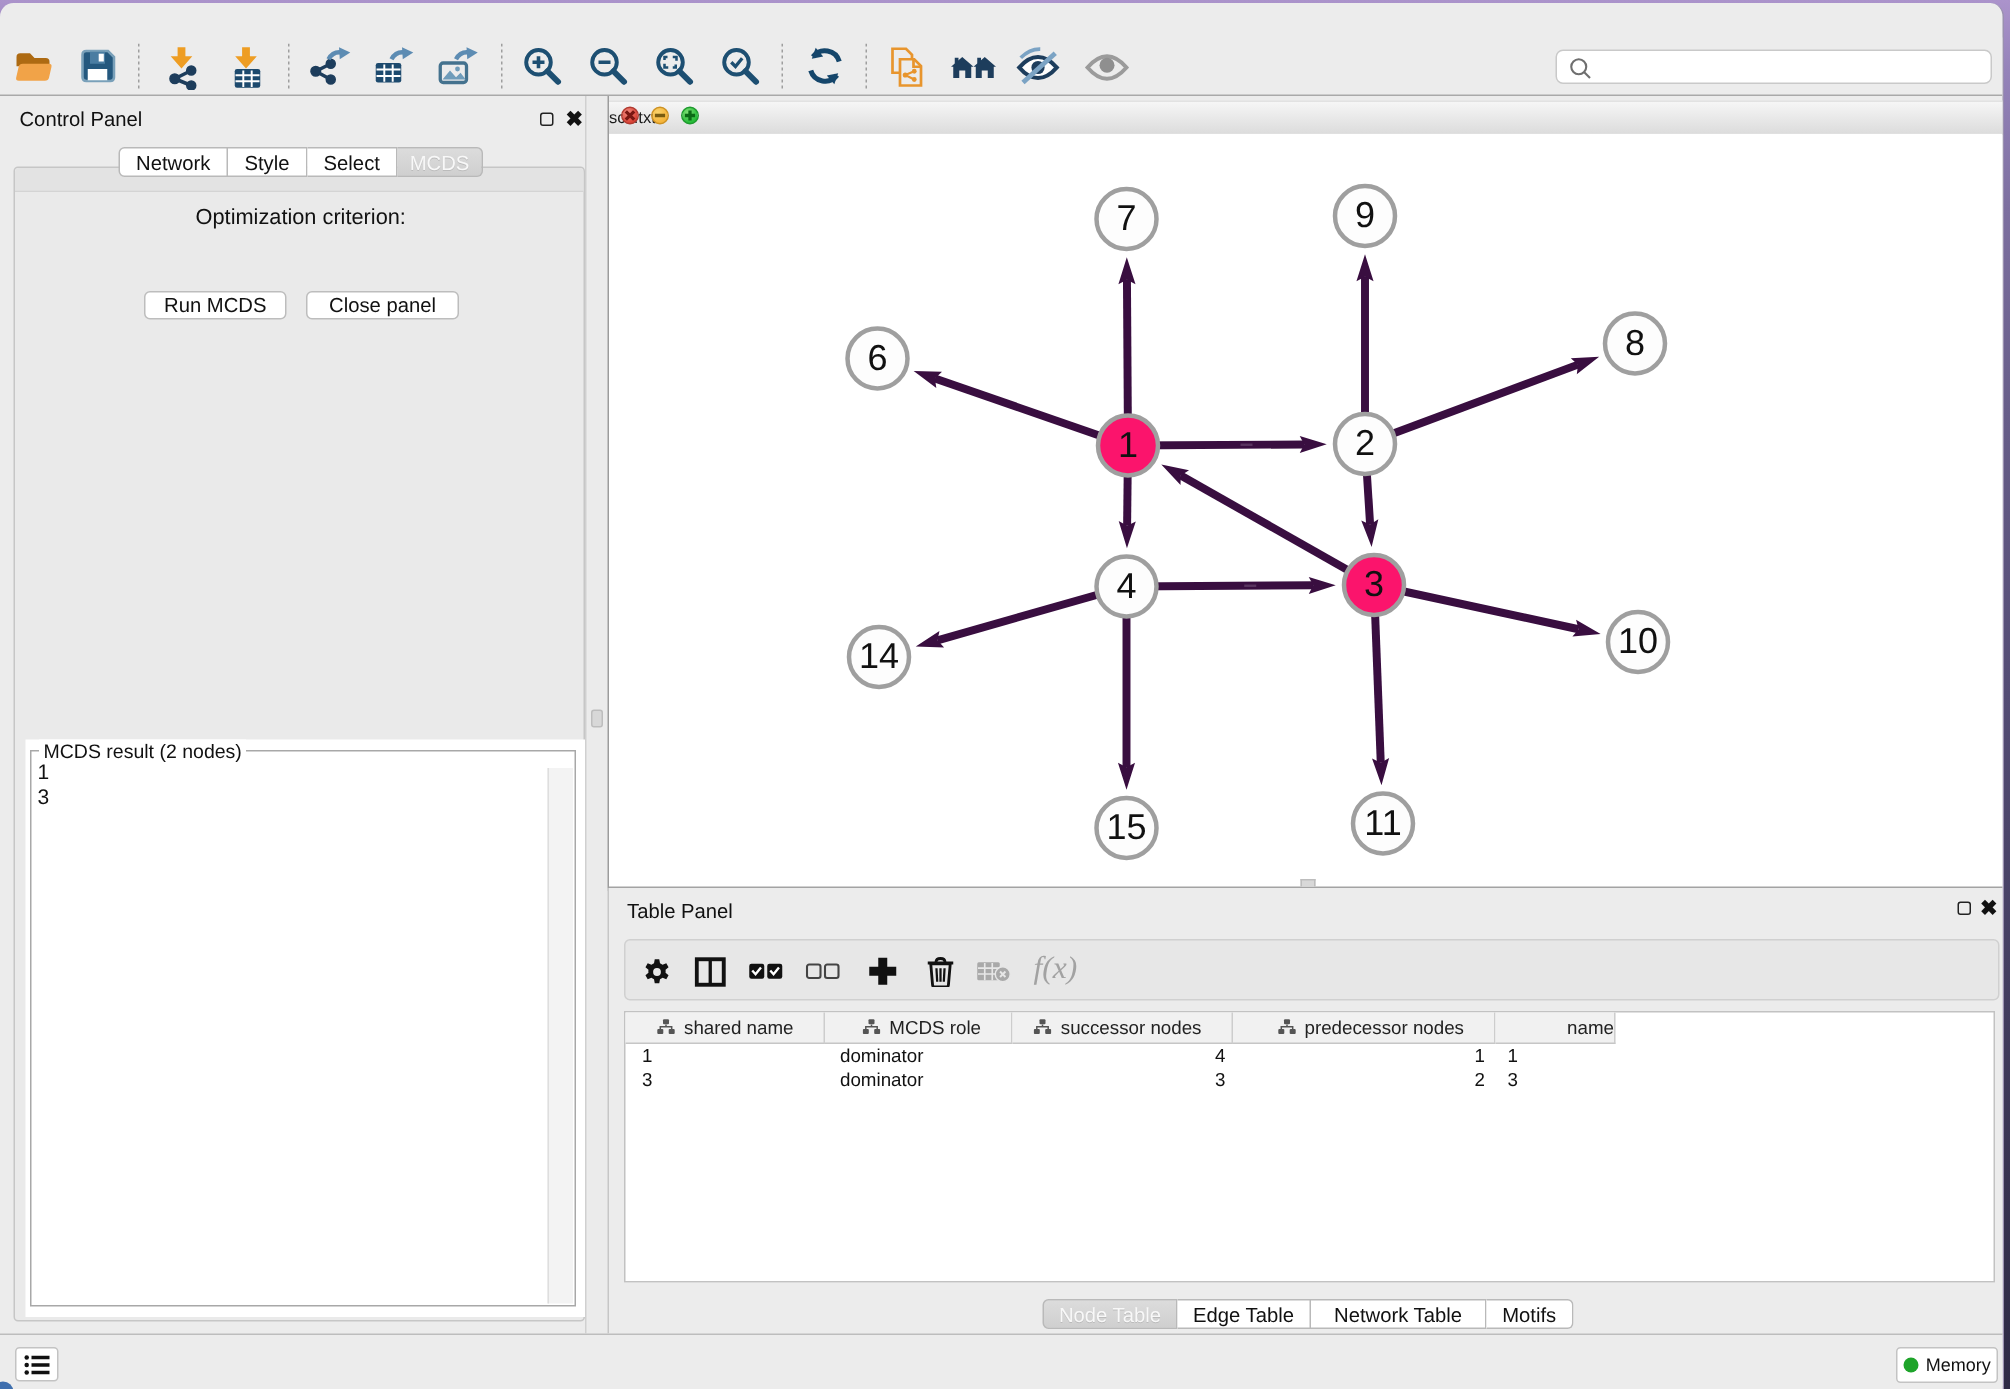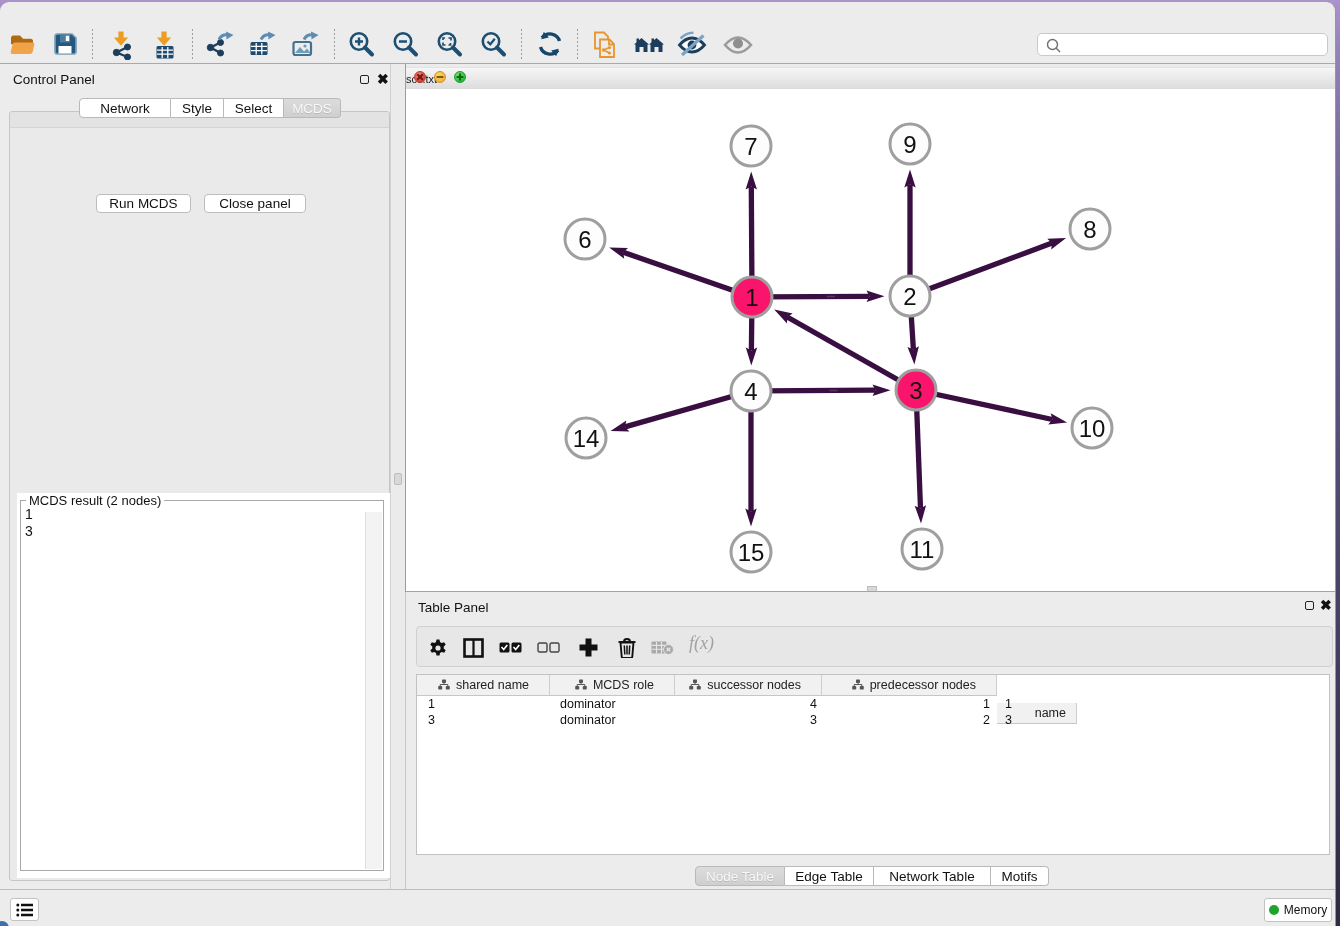--- a/index.html
+++ b/index.html
@@ -79,21 +79,21 @@
 #tpanel { position:absolute; left:405px; top:590px; width:932px; height:297px;
   background:#ececec; border-left:1px solid #c6c6c6; }
 #tptitle { position:absolute; left:12px; top:8px; font-size:13.5px; color:#111; }
 #ttoolbar { position:absolute; left:10px; top:34px; width:917px; height:41px;
   background:#e7e7e7; border:1px solid #d0d0d0; border-radius:4px; }
 #twhite { position:absolute; left:10px; top:82px; width:914px; height:181px;
   background:#fff; border:1px solid #c2c2c2; }
 .hcell { position:absolute; top:0; height:21px; background:#f1f1f1;
   border-right:1px solid #cdcdcd; border-bottom:1px solid #c6c6c6;
   font-size:12.5px; color:#222; line-height:20px; text-align:right; padding-right:20px; }
-.hcell.noi { padding-right:10px;margin-top:28px; }
+.hcell.noi { padding-right:0; }
 .trow { position:absolute; font-size:12.5px; color:#111; height:16px; line-height:16px; }
 .num { text-align:right; }
 
 #btabs { position:absolute; left:289px; top:274px; display:flex; }
 
 #statusbar { position:absolute; left:0; top:887px; width:1337px; height:35px;
   background:#ececec; border-top:1px solid #bdbdbd; }
 #listbtn { position:absolute; left:10px; top:8px; width:29px; height:23px;
   background:#fff; border:1px solid #c3c3c3; border-radius:3px; }
 #membtn { position:absolute; right:5px; top:8px; width:68px; height:24px;
@@ -223,32 +223,33 @@
    </svg>
   </div>
  </div>
 
  <div id="cpanel">
   <div id="cptitle">Control Panel</div>
   <div class="fbtn" style="left:360px"></div>
   <div class="xbtn" style="left:377px">✖</div>
   <div id="cpbox">
    <div id="cpband"></div>
+   <div id="optlabel">Optimization criterion:</div>
    <div class="btn" style="left:86px;width:95px">Run MCDS</div>
    <div class="btn" style="left:194px;width:102px">Close panel</div>
    <div id="mcdsbox">
     <div id="fieldset">
      <div id="fslabel">MCDS result (2 nodes)</div>
      <div id="mcdstext">1<br>3</div>
      <div id="mcdsscroll"></div>
     </div>
    </div>
   </div>
   <div class="tabs" style="left:79px;top:34px">
-   <div class="tab first" style="width:92px">Network</div>
+   <div class="tab first" style="width:73px">Network</div>
    <div class="tab" style="width:53px">Style</div>
    <div class="tab" style="width:60px">Select</div>
    <div class="tab sel last" style="width:57px">MCDS</div>
   </div>
  </div>
  <div id="gutter">
       <div id="vhandle"></div>
     </div>
 
  <div id="netwin">
@@ -357,21 +358,21 @@
     <path d="M1.5 5 h17" stroke="#111" stroke-width="1.9"></path>
     <path d="M7 4.5 q0-2.5 3-2.5 q3 0 3 2.5" fill="none" stroke="#111" stroke-width="1.9"></path>
     <path d="M7.3 8.5 l.5 9 M10 8.5 v9 M12.7 8.5 l-.5 9" stroke="#111" stroke-width="1.5"></path>
    </svg>
    <svg style="position:absolute;left:234px;top:14px" width="23" height="14" viewBox="0 0 23 14">
     <rect x="0.5" y="0.5" width="15" height="12" rx="1" fill="#a9a9a9"></rect>
     <path d="M1 4.4 h14.5 M1 8.3 h14.5 M5.5 1 v11.5 M10.5 1 v11.5" stroke="#e7e7e7" stroke-width="1.1"></path>
     <circle cx="17.5" cy="8.5" r="5" fill="#a9a9a9" stroke="#e7e7e7" stroke-width="1"></circle>
     <path d="M15.7 6.7 l3.6 3.6 M19.3 6.7 l-3.6 3.6" stroke="#e7e7e7" stroke-width="1.3"></path>
    </svg>
-   <div style="position:absolute;left:272px;top:6px;font-family:'Liberation Serif',serif;font-style:italic;font-size:18px;color:#a2a2a2">f(x)</div>
+   <div style="position:absolute;left:272px;top:6px;font-family:'Liberation Serif',serif;font-style:italic;font-size:21px;color:#a2a2a2">f(x)</div>
   </div>
   <div id="twhite">
    <div class="hcell" style="left:0;width:133px"><svg class="hico" width="12" height="11" viewBox="0 0 12 11">
             <g fill="#555">
               <rect x="4" y="0.5" width="4" height="3.4" rx="0.7"></rect>
               <rect x="0.2" y="7" width="4" height="3.4" rx="0.7"></rect>
               <rect x="7.8" y="7" width="4" height="3.4" rx="0.7"></rect>
               <path d="M6 4 v2 M2.2 7 v-1.5 h7.6 V7" stroke="#555" fill="none"></path>
             </g>
           </svg>shared name</div>

